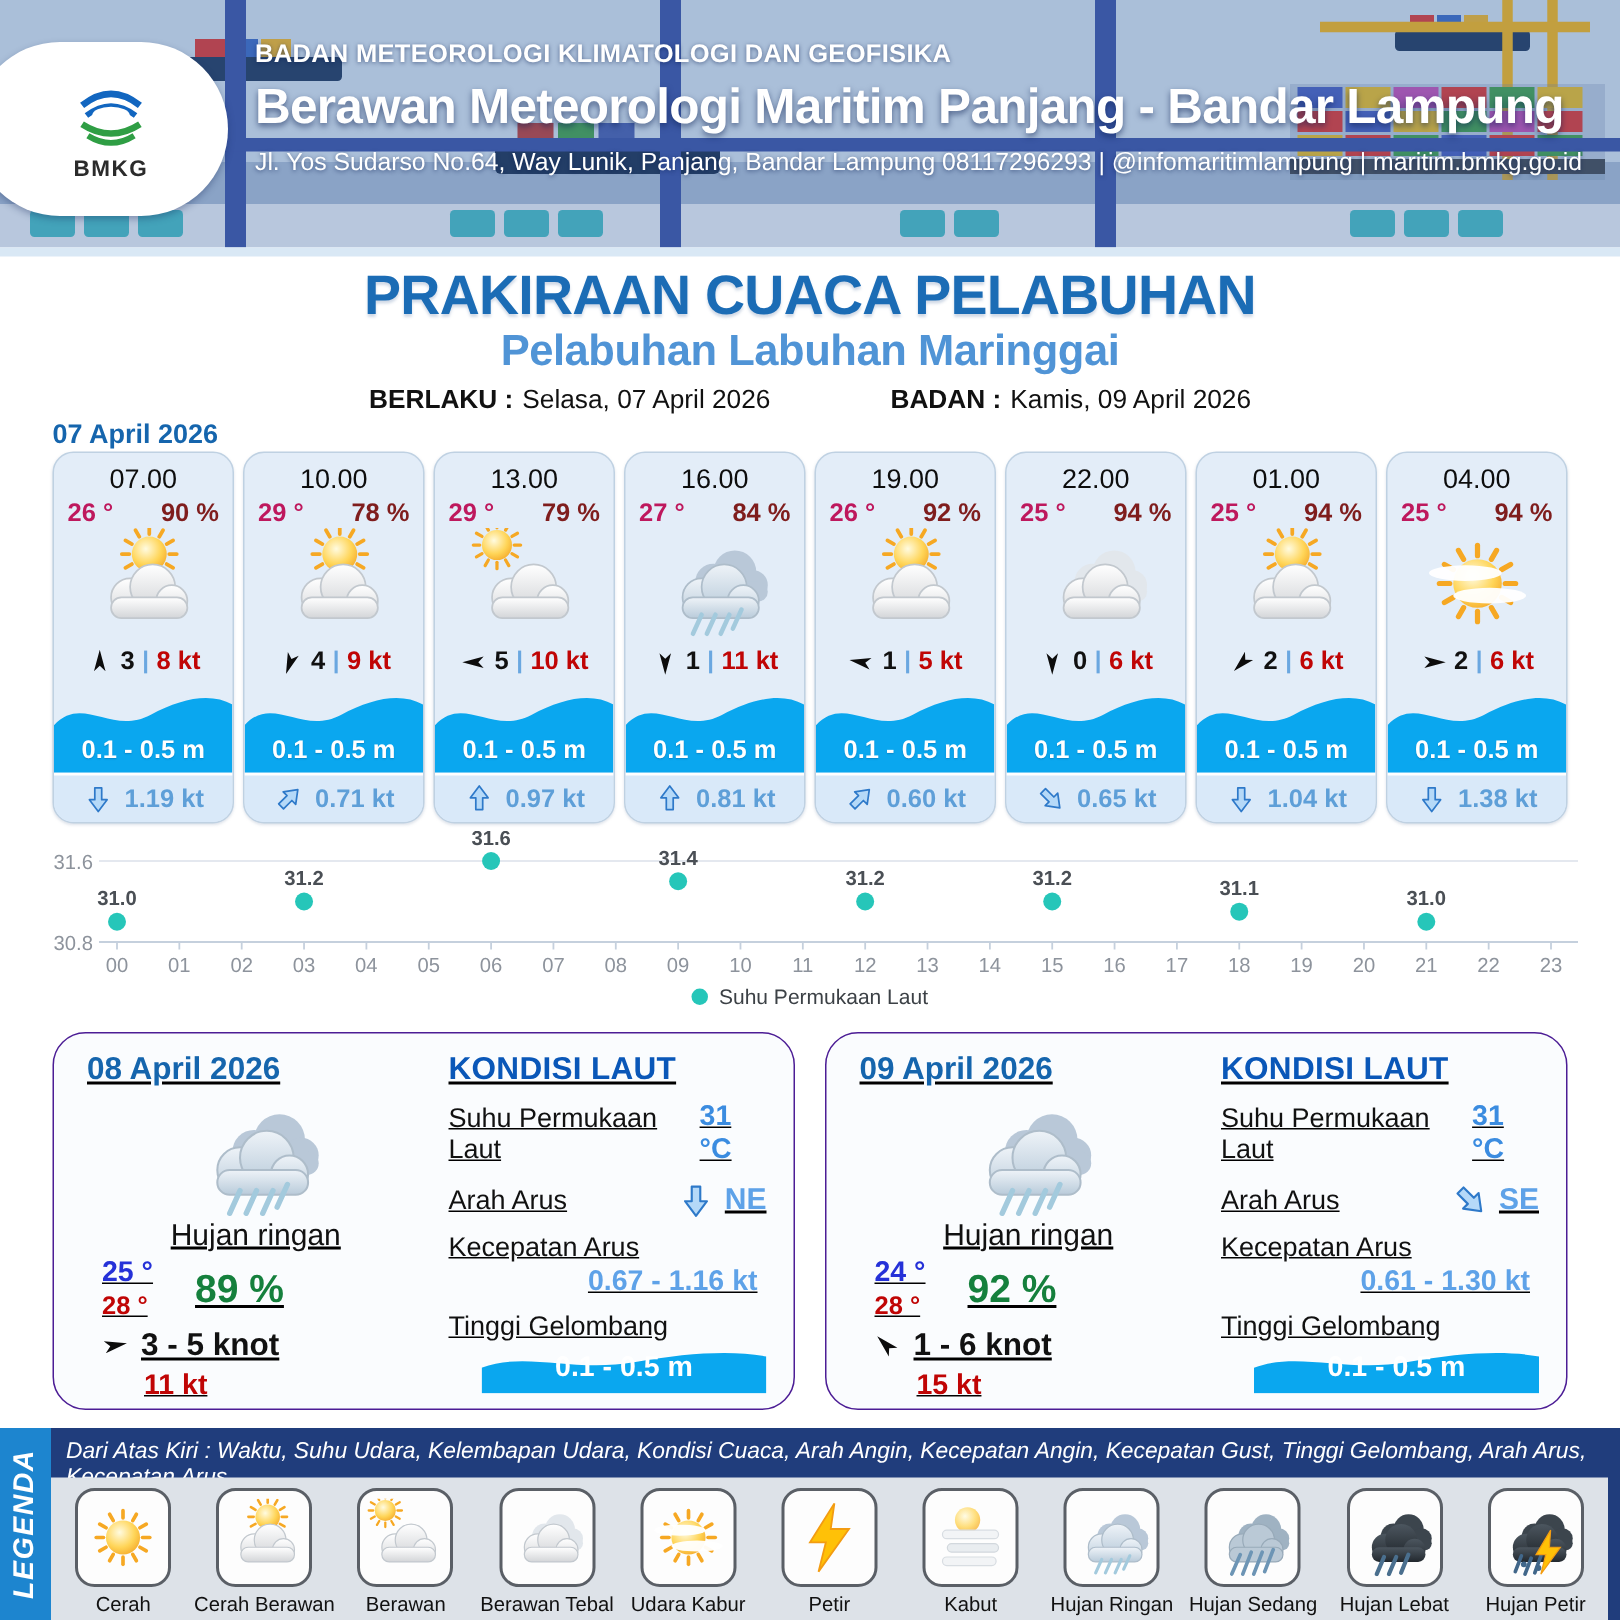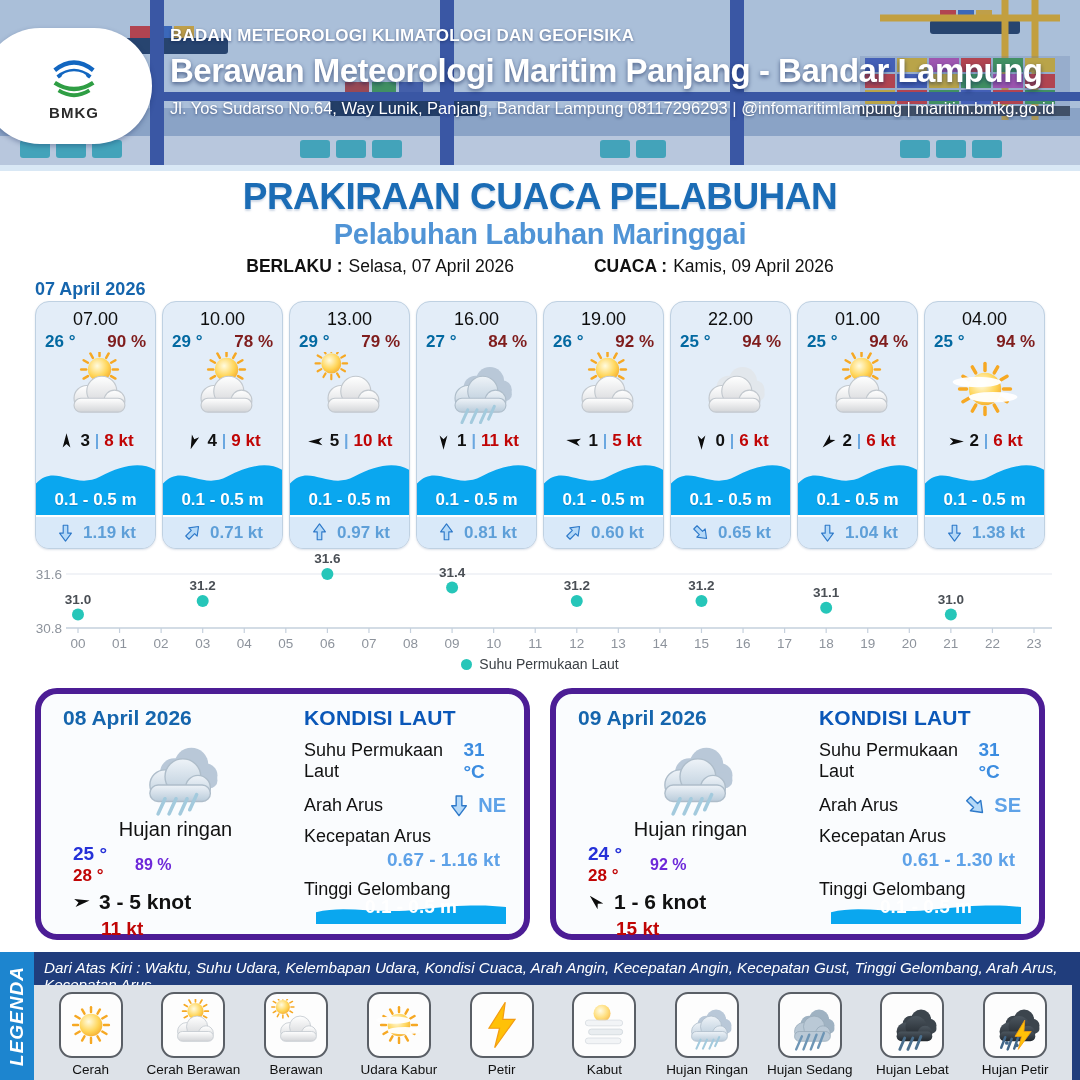--- a/index.html
+++ b/index.html
@@ -22,21 +22,21 @@
   .main-title { position:absolute; left:0; top:176px; width:1080px; text-align:center; font-size:37px; font-weight:bold; color:#1b6cb5; letter-spacing:-.5px; text-shadow:0 2px 2px rgba(150,170,200,.45); }
   .sub-title { position:absolute; left:0; top:218px; width:1080px; text-align:center; font-size:29px; font-weight:bold; color:#5094d6; letter-spacing:-.3px; }
   .validity { position:absolute; left:0; top:256px; width:1080px; display:flex; justify-content:center; gap:80px; font-size:17.5px; color:#111; }
   .validity b { margin-right:6px; }
   .fdate { position:absolute; left:35px; top:279px; font-size:18px; font-weight:bold; color:#1565ad; }
   
   .cards-row { position:absolute; left:35px; top:301px; width:1010px; height:248px; display:flex; gap:6px; }
   .fcard { flex:1; background:#e3edf8; border:1px solid #bfd1e2; border-radius:14px; display:flex; flex-direction:column; overflow:hidden; box-shadow:0 1px 2px rgba(120,140,170,.25); }
   .fc-time { text-align:center; font-size:18px; font-weight:normal; color:#0d0d0d; margin-top:7px; }
   .fc-th { display:flex; justify-content:space-between; padding:2px 9px 0 9px; font-size:17px; font-weight:bold; }
-  .fc-temp { color:#0369a1; }
+  .fc-temp { color:#be185d; }
   .fc-hum { color:#7f1d1d; }
   .fc-iconwrap { height:78px; display:flex; justify-content:center; align-items:center; }
   .fc-iconwrap svg { width:74px; height:74px; }
   .fc-wind { display:flex; justify-content:center; align-items:center; gap:4px; height:30px; }
   .fc-wind svg { width:19px; height:19px; display:block; }
   .fc-ws { font-size:17px; font-weight:bold; color:#111; }
   .fc-sep { font-size:16px; color:#6aa7e0; font-weight:bold; margin:0 1px; }
   .fc-gust { font-size:17px; font-weight:bold; color:#c00505; }
   .fc-wave { position:relative; height:62px; margin-top:auto; }
   .fc-wave svg { position:absolute; left:0; top:0; width:100%; height:100%; }
@@ -45,31 +45,31 @@
   .fc-cur svg { width:21px; height:21px; display:block; }
   
   .chart { position:absolute; left:20px; top:554px; width:1040px; height:128px; }
   .chart svg { display:block; width:1040px; height:100px; }
   .chart-legend { margin-top:2px; display:flex; justify-content:center; align-items:center; gap:7px; font-size:14px; color:#3c4146; }
   .chart-legend .dot { width:11px; height:11px; border-radius:50%; background:#26c6b9; }
   text.axlbl { font-size:13.5px; fill:#8d939c; font-family:"Liberation Sans",sans-serif; }
   text.ptlbl { font-size:13.5px; font-weight:bold; fill:#4a4f55; font-family:"Liberation Sans",sans-serif; }
   
   .daily-row { position:absolute; left:35px; top:688px; width:1010px; display:flex; gap:20px; }
-  .dcard { flex:1; height:252px; background:#fafcfe; border:6px solid #4c1d95; border-radius:22px; display:flex; padding:12px 18px 10px 22px; }
+  .dcard { flex:1; height:252px; background:#fafcfe; border:1px solid #4c1d95; border-radius:22px; display:flex; padding:12px 18px 10px 22px;text-decoration:underline; }
   .d-left { width:225px; display:flex; flex-direction:column; }
   .d-date { font-size:21px; font-weight:bold; color:#1565ad; }
   .d-iconwrap { height:86px; display:flex; justify-content:center; }
   .d-iconwrap svg { width:92px; height:88px; }
   .d-cond { font-size:20px; color:#111; text-align:center; margin-top:2px; }
   .d-th { display:flex; align-items:center; margin-top:2px; }
   .d-temps { display:flex; flex-direction:column; gap:1px; margin-left:10px; }
   .d-tmin { font-size:19px; font-weight:bold; color:#2531d8; }
   .d-tmax { font-size:17px; font-weight:bold; color:#c00505; }
-  .d-hum { font-size:16px; font-weight:bold; color:#6d28d9; margin-left:28px; }
+  .d-hum { font-size:26px; font-weight:bold; color:#15803d; margin-left:28px; }
   .d-wind { display:flex; align-items:center; gap:8px; margin-top:4px; margin-left:8px; font-size:21px; font-weight:bold; color:#111; }
   .d-wind svg { width:20px; height:20px; display:block; }
   .d-gust { font-size:19px; font-weight:bold; color:#c00505; margin:4px 0 0 38px; }
   .d-right { flex:1; padding-left:16px; display:flex; flex-direction:column; }
   .d-sea-title { font-size:21px; font-weight:bold; color:#0a57b8; letter-spacing:.2px; }
   .sea-row { display:flex; justify-content:space-between; align-items:center; margin-top:9px; }
   .sea-label { font-size:18px; color:#111; }
   .sea-val { font-size:19px; font-weight:bold; color:#3b8ce0; }
   .sea-dir { display:flex; align-items:center; gap:6px; font-size:20px; font-weight:bold; color:#5ea2e8; }
   .sea-dir svg { width:26px; height:26px; display:block; }
@@ -318,21 +318,21 @@
       <div class="head-station">Berawan Meteorologi Maritim Panjang - Bandar Lampung</div>
       <div class="head-address">Jl. Yos Sudarso No.64, Way Lunik, Panjang, Bandar Lampung 08117296293 | @infomaritimlampung | maritim.bmkg.go.id</div>
     </div>
   </div>
   <div class="header-strip"></div>
 
   <div class="main-title">PRAKIRAAN CUACA PELABUHAN</div>
   <div class="sub-title">Pelabuhan Labuhan Maringgai</div>
   <div class="validity">
     <span><b>BERLAKU :</b><span>Selasa, 07 April 2026</span></span>
-    <span><b>CUACA :</b><span>Kamis, 09 April 2026</span></span>
+    <span><b>BADAN :</b><span>Kamis, 09 April 2026</span></span>
   </div>
   <div class="fdate">07 April 2026</div>
 
   <div class="cards-row">
 
       <div class="fcard">
         <div class="fc-time">07.00</div>
         <div class="fc-th">
           <span class="fc-temp">26 °</span>
           <span class="fc-hum">90 %</span>
@@ -805,20 +805,28 @@
 
         <div class="litem">
           <div class="litem-box">
             <svg viewBox="0 0 64 64">
               <use href="#sym-berawan"></use>
             </svg>
           </div>
           <div class="litem-label">Berawan</div>
         </div>
 
+        <div class="litem">
+          <div class="litem-box">
+            <svg viewBox="0 0 64 64">
+              <use href="#sym-berawan-tebal"></use>
+            </svg>
+          </div>
+          <div class="litem-label">Berawan Tebal</div>
+        </div>
 
         <div class="litem">
           <div class="litem-box">
             <svg viewBox="0 0 64 64">
               <use href="#sym-udara-kabur"></use>
             </svg>
           </div>
           <div class="litem-label">Udara Kabur</div>
         </div>
 

